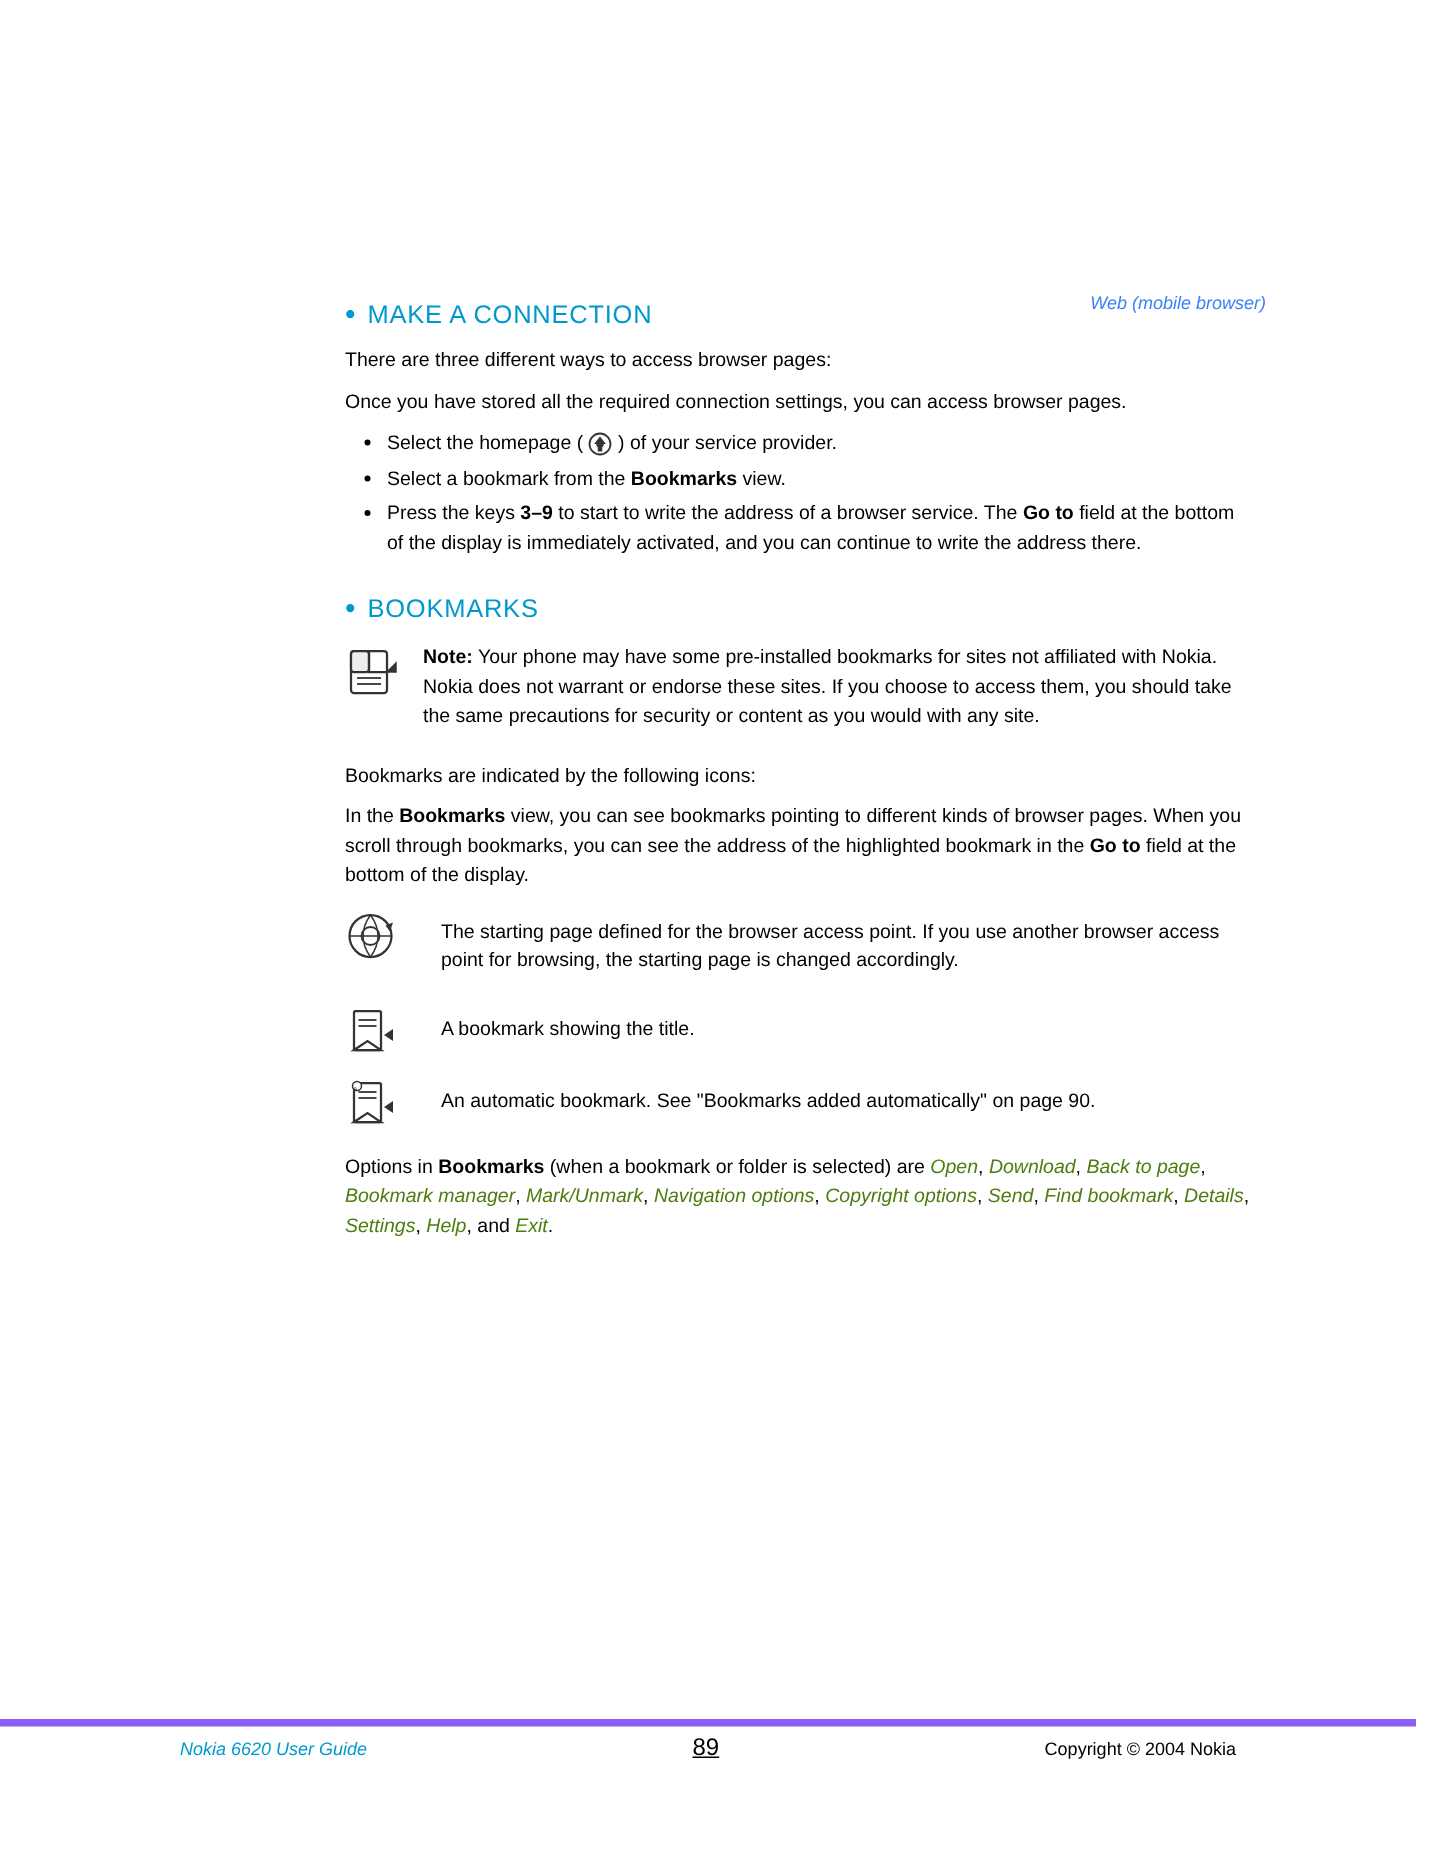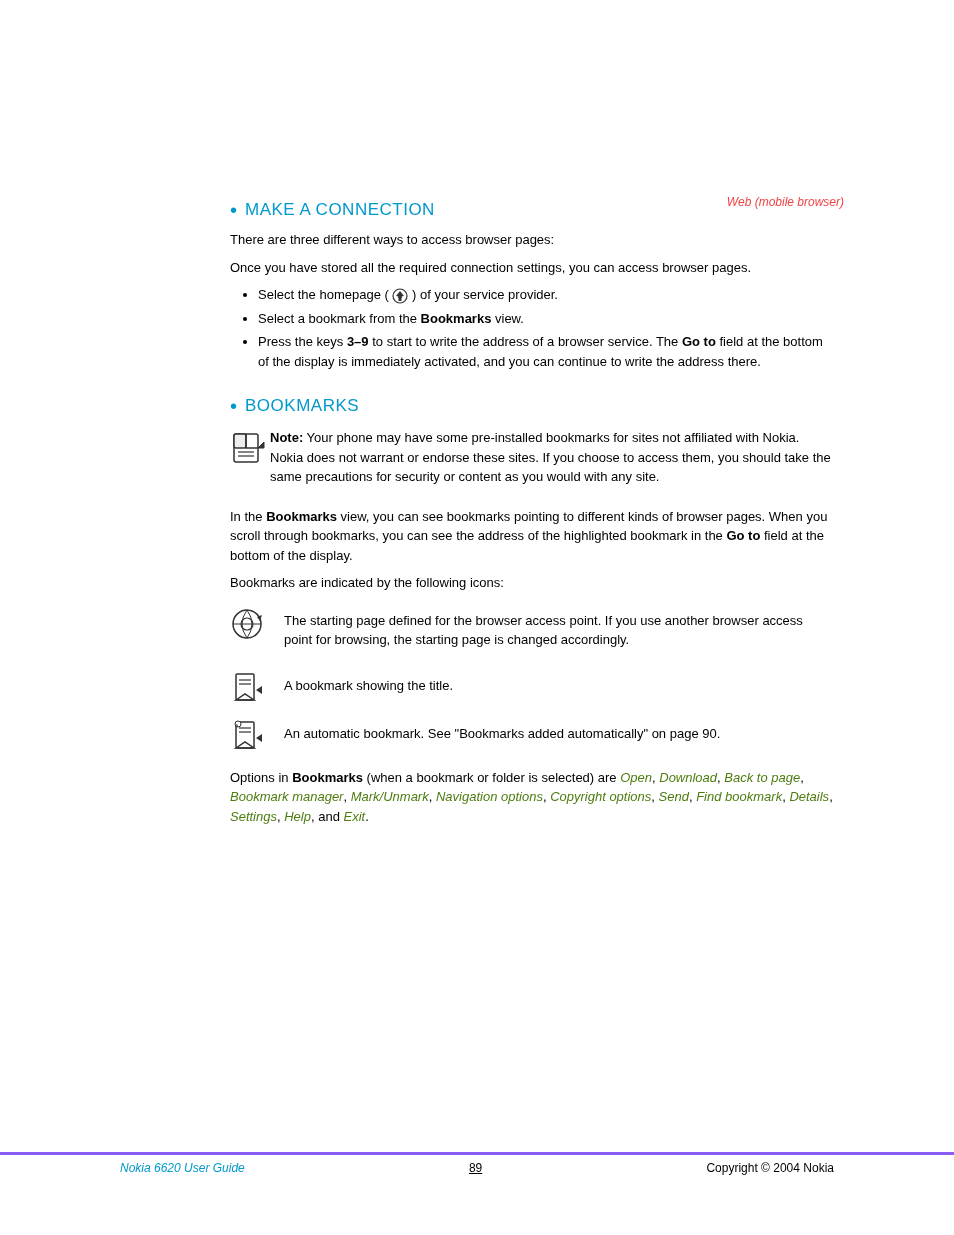--- a/index.html
+++ b/index.html
@@ -49,21 +49,21 @@
       font-weight: normal;
       color: #0099cc;
       letter-spacing: 0.5px;
       text-transform: uppercase;
     }
 
     .top-label {
       position: absolute;
       top: 195px;
       right: 110px;
-      color: #ef4444;
+      color: #3b82f6;
       font-size: 12px;
       font-style: italic;
     }
 
     .section-body {
       padding-left: 0;
       margin-bottom: 20px;
     }
 
     .section-body p {
@@ -89,21 +89,21 @@
     }
 
     .section-divider {
       margin-bottom: 24px;
     }
 
     .note-box {
       display: flex;
       align-items: flex-start;
       margin: 12px 0;
-      gap: 4px;
+      gap: 16px;
     }
 
     .note-icon {
       width: 36px;
       height: 36px;
       flex-shrink: 0;
       margin-top: 2px;
     }
 
     .note-text {
@@ -112,21 +112,21 @@
     }
 
     .note-text .bold-text {
       font-weight: bold;
     }
 
     .bookmark-icon-row {
       display: flex;
       align-items: flex-start;
       margin: 14px 0;
-      gap: 20px;
+      gap: 30px;
     }
 
     .bookmark-icon {
       width: 34px;
       height: 34px;
       flex-shrink: 0;
     }
 
     .bookmark-desc {
       font-size: 13px;
@@ -137,37 +137,37 @@
     .link-text {
       color: #4d7c0f;
       text-decoration: none;
       font-style: italic;
     }
 
     .footer {
       position: absolute;
       bottom: 60px;
       left: 0;
-      right: 0;
+      right: 10px;
       display: flex;
       justify-content: space-between;
       align-items: center;
       padding: 0 120px 0 120px;
-      border-top: 3px solid #8b5cf6;
+      border-top: 5px solid #8b5cf6;
       padding-top: 6px;
     }
 
     .footer-left {
       color: #0099cc;
       font-size: 12px;
       font-style: italic;
     }
 
     .footer-center {
-      font-size: 12px;
+      font-size: 16px;
       text-decoration: underline;
     }
 
     .footer-right {
       font-size: 12px;
     }
   </style>
 </head>
 <body>
 
@@ -218,22 +218,22 @@
             <line x1="8" y1="22" x2="24" y2="22" stroke="#333" stroke-width="1.2"></line>
             <line x1="8" y1="26" x2="24" y2="26" stroke="#333" stroke-width="1.2"></line>
             <polygon points="28,18 34,12 34,18" fill="#333" stroke="#333" stroke-width="1"></polygon>
           </svg>
           <p class="note-text">
             <span class="bold-text">Note:</span>
             <span> Your phone may have some pre-installed bookmarks for sites not affiliated with Nokia. Nokia does not warrant or endorse these sites. If you choose to access them, you should take the same precautions for security or content as you would with any site.</span>
           </p>
         </div>
 
+        <p style="margin-top:8px;">Bookmarks are indicated by the following icons:</p>
         <p>In the <span class="bold-text">Bookmarks</span> view, you can see bookmarks pointing to different kinds of browser pages. When you scroll through bookmarks, you can see the address of the highlighted bookmark in the <span class="bold-text">Go to</span> field at the bottom of the display.</p>
-        <p style="margin-top:8px;">Bookmarks are indicated by the following icons:</p>
 
         <div class="bookmark-icon-row">
           <svg class="bookmark-icon" viewBox="0 0 34 34">
             <circle cx="17" cy="17" r="14" fill="none" stroke="#333" stroke-width="1.5"></circle>
             <circle cx="17" cy="17" r="6" fill="none" stroke="#333" stroke-width="1.2"></circle>
             <line x1="3" y1="17" x2="31" y2="17" stroke="#333" stroke-width="1"></line>
             <path d="M17 3 Q22 10 22 17 Q22 24 17 31" fill="none" stroke="#333" stroke-width="1"></path>
             <path d="M17 3 Q12 10 12 17 Q12 24 17 31" fill="none" stroke="#333" stroke-width="1"></path>
             <polygon points="27,10 32,8 30,14" fill="#333"></polygon>
           </svg>

